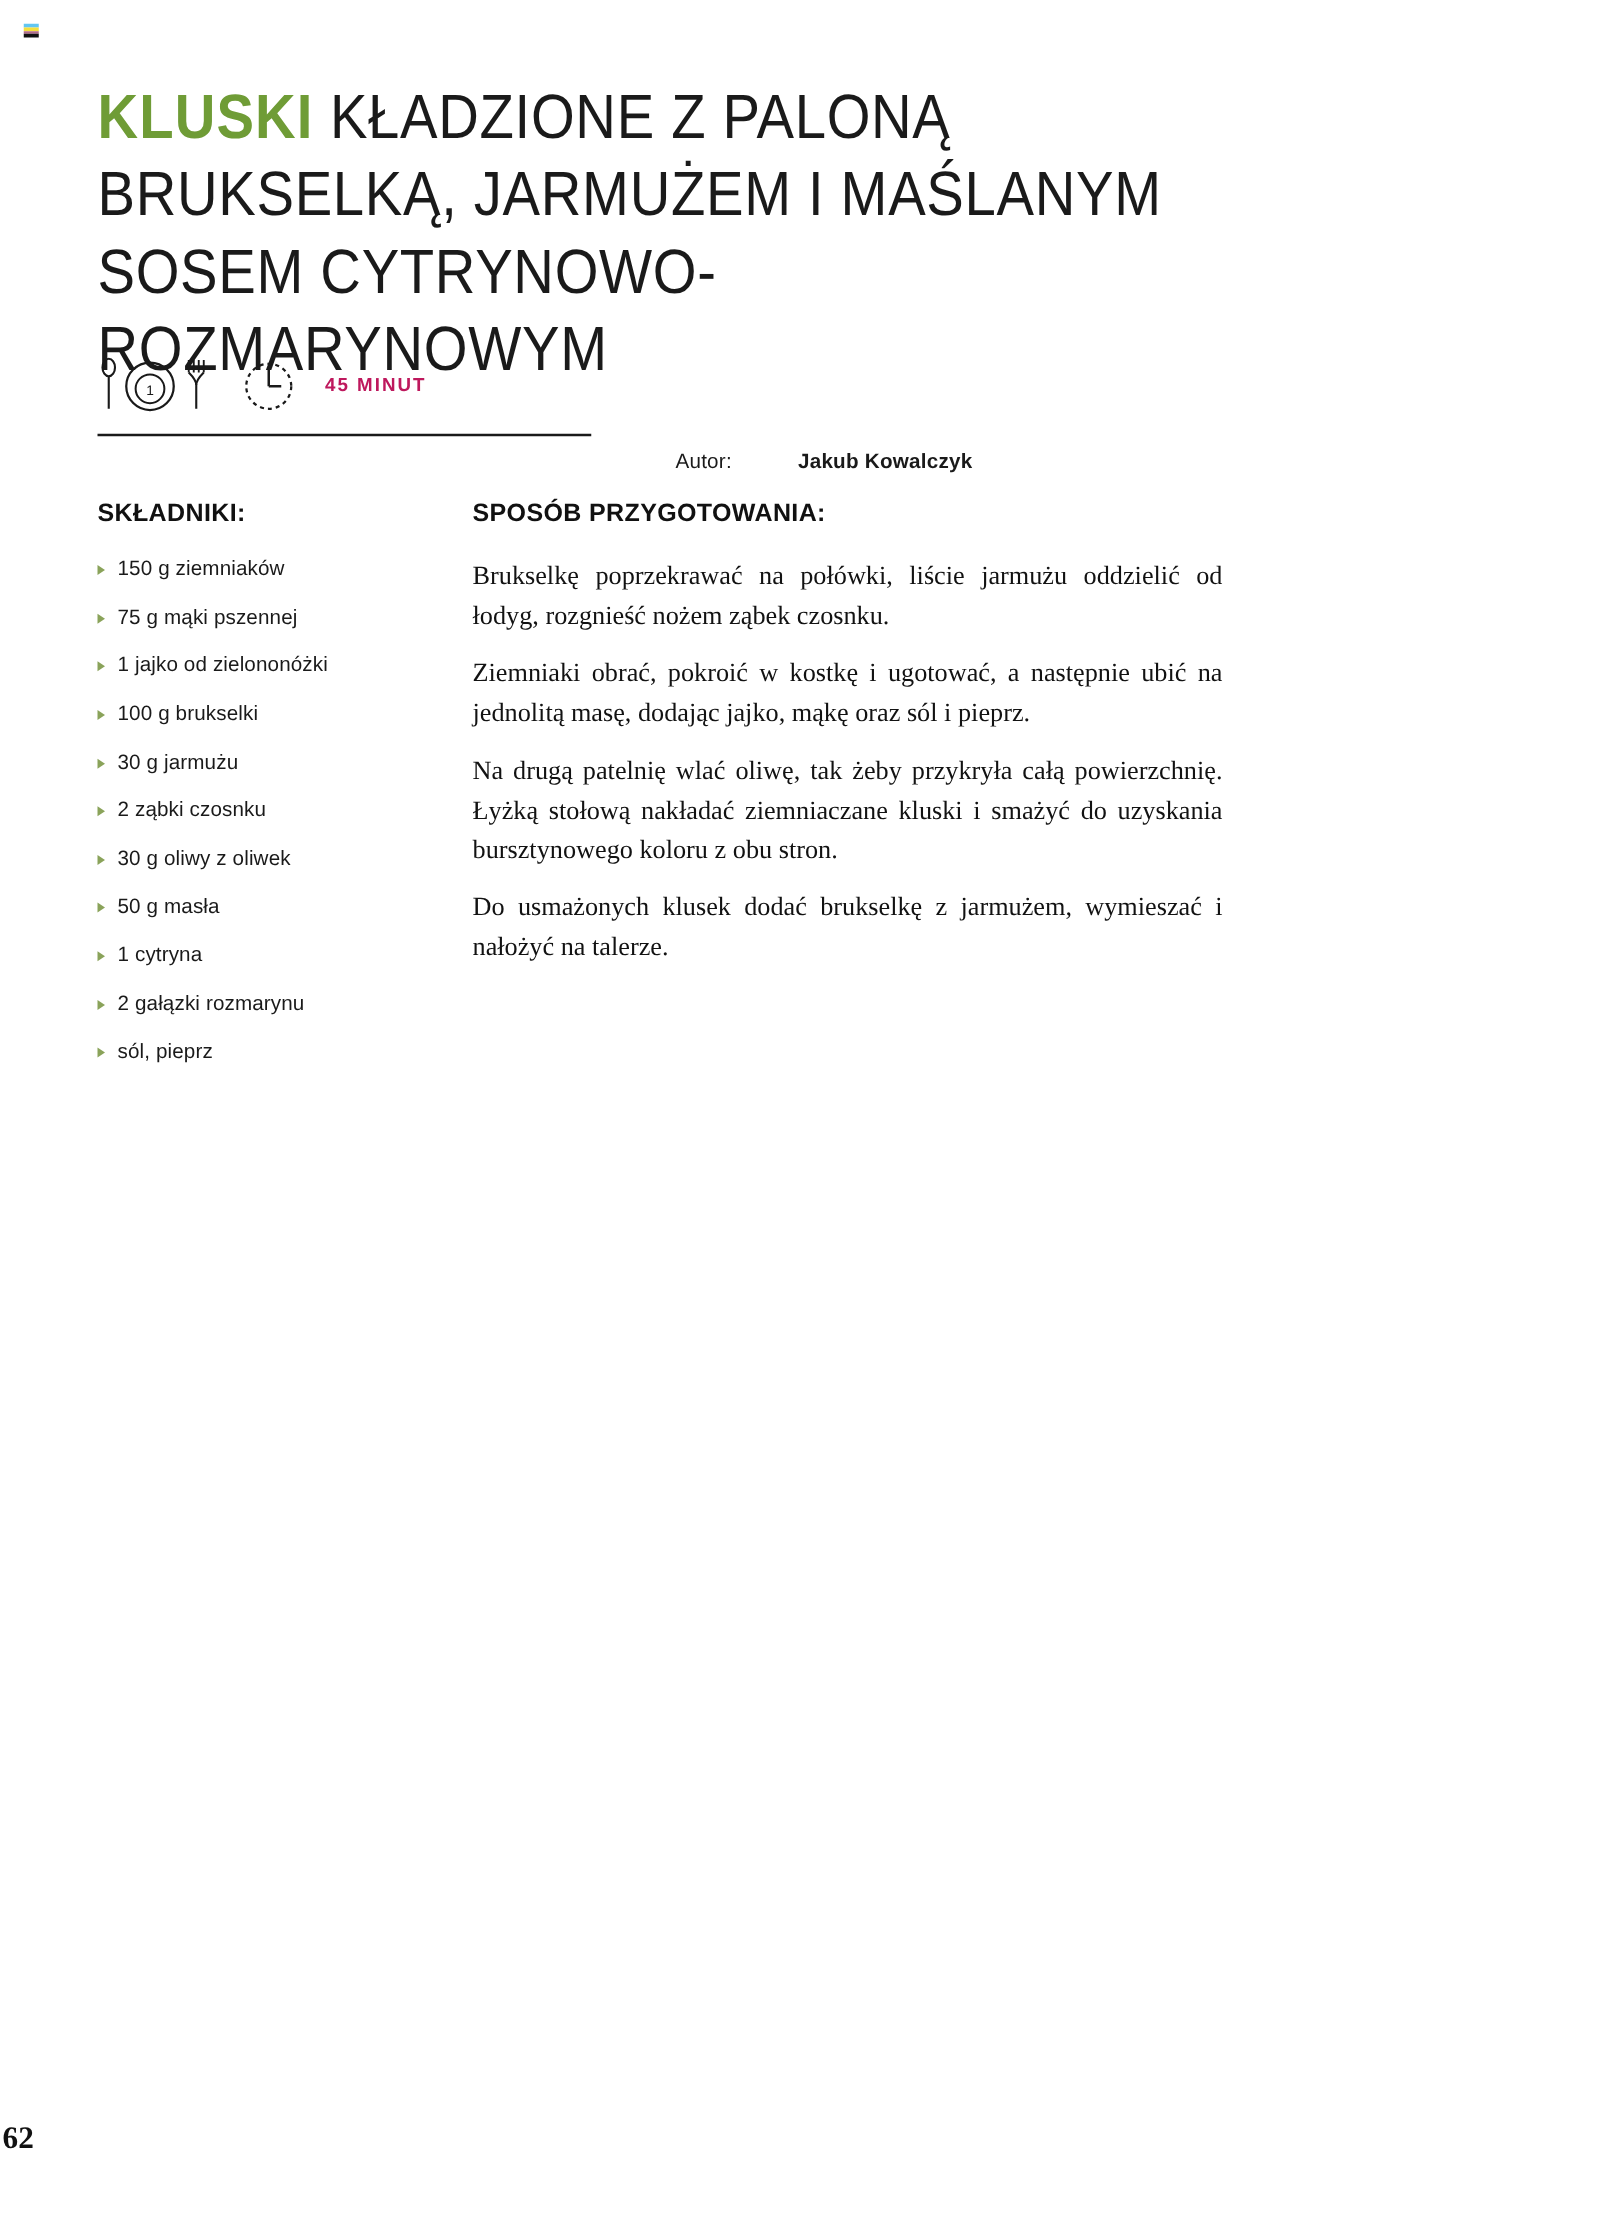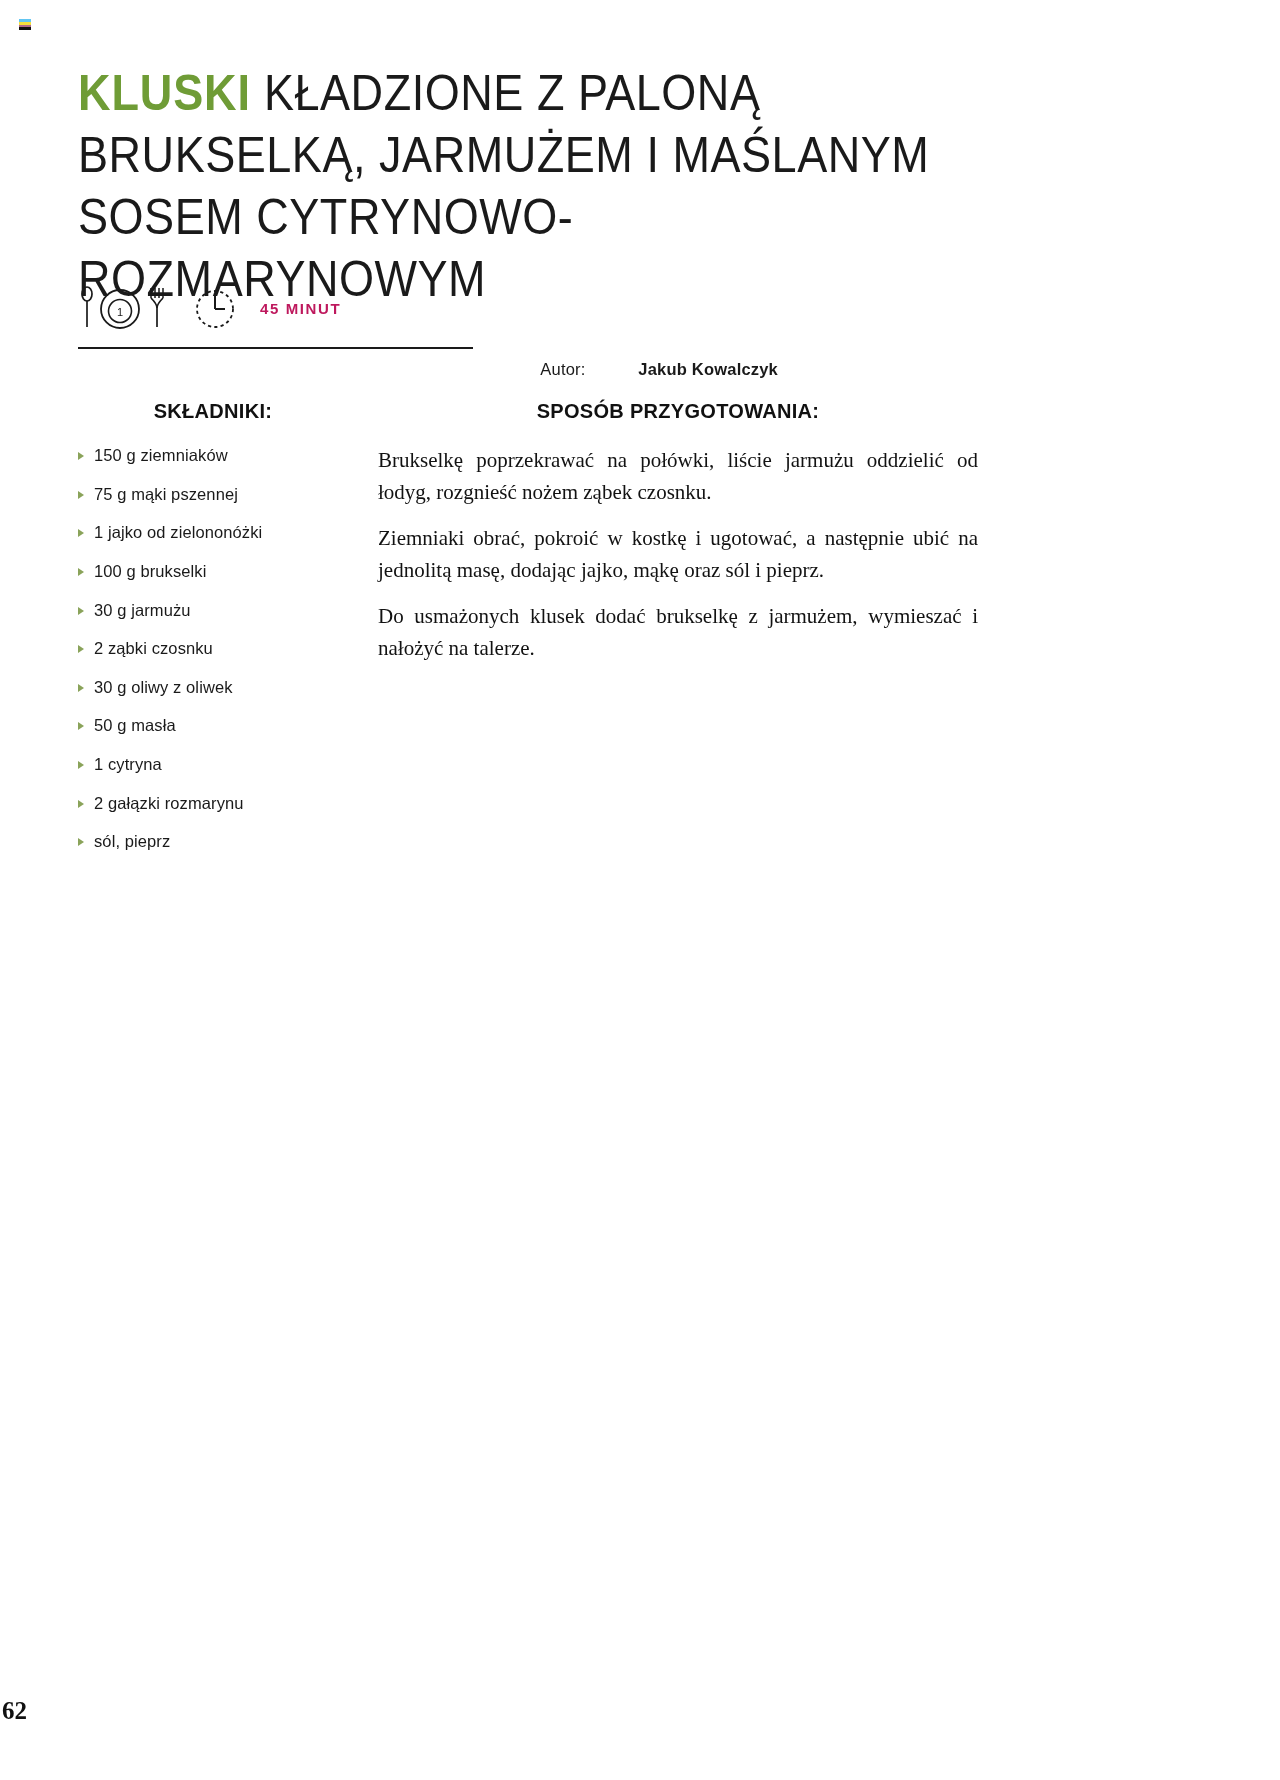--- a/index.html
+++ b/index.html
@@ -124,21 +124,20 @@
     width: 600px;
   }
 
   .section-heading {
     font-family: "Liberation Sans", sans-serif;
     font-weight: 700;
     font-size: 20px;
     letter-spacing: 0.3px;
     color: #111111;
     margin: 0 0 22px 0;
-    text-align: center;
   }
 
   ul.ingredients {
     list-style: none;
     margin: 0;
     padding: 0;
   }
   ul.ingredients li {
     position: relative;
     padding-left: 16px;
@@ -247,19 +246,20 @@
       <li>2 gałązki rozmarynu</li>
       <li>sól, pieprz</li>
     </ul>
   </div>
 
   <div class="col-steps">
     <h2 class="section-heading">SPOSÓB PRZYGOTOWANIA:</h2>
     <div class="steps">
       <p>Brukselkę poprzekrawać na połówki, liście jarmużu oddzielić od łodyg, rozgnieść nożem ząbek czosnku.</p>
       <p>Ziemniaki obrać, pokroić w kostkę i ugotować, a następnie ubić na jednolitą masę, dodając jajko, mąkę oraz sól i pieprz.</p>
+      <p>Na drugą patelnię wlać oliwę, tak żeby przykryła całą powierzchnię. Łyżką stołową nakładać ziemniaczane kluski i smażyć do uzyskania bursztynowego koloru z obu stron.</p>
       <p>Do usmażonych klusek dodać brukselkę z jarmużem, wymieszać i nałożyć na talerze.</p>
     </div>
   </div>
 
   <div class="page-number">62</div>
 
 </div>
 
 </body></html>

